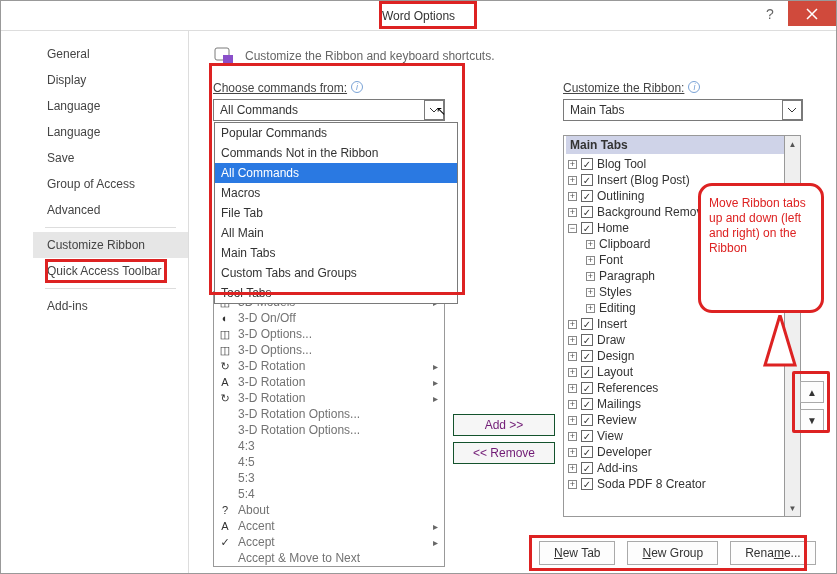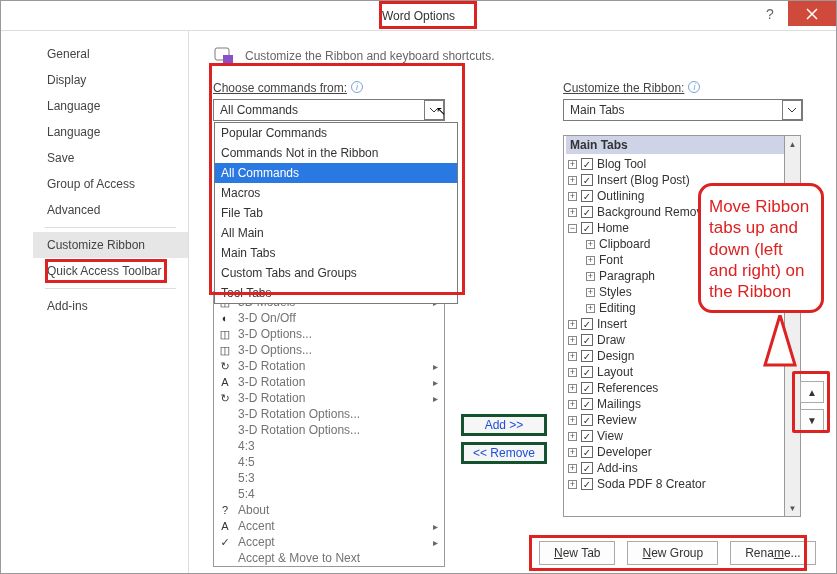--- a/index.html
+++ b/index.html
@@ -55,27 +55,27 @@
   .tree-hdr { background:#cfd3e8; font-weight:bold; padding:2px 4px; margin:-2px -2px 2px -2px; }
   .trow { display:flex; align-items:center; gap:4px; padding:1px 0; }
   .exp { width:9px; height:9px; border:1px solid #888; display:flex; align-items:center; justify-content:center; font-size:9px; line-height:1; color:#555; cursor:pointer; }
   .cb { width:12px; height:12px; border:1px solid #666; display:inline-flex; align-items:center; justify-content:center; font-size:10px; color:#333; }
   .cb.chk::after { content:"✓"; }
   .trow .t { white-space:nowrap; }
   .tree-sb { width:16px; height:382px; border:1px solid #999; border-left:none; background:#efefef; position:relative; }
   .tree-sb .up, .tree-sb .dn { height:16px; display:flex; align-items:center; justify-content:center; font-size:8px; color:#555; }
   .tree-sb .dn { position:absolute; bottom:0; width:100%; }
 
-  .mid-btn { width:86px; height:22px; border:3px solid #14532d; background:#f6f6f6; color:#1d4ed8; display:flex; align-items:center; justify-content:center; }
+  .mid-btn { width:102px; height:22px; border:1px solid #14532d; background:#f6f6f6; color:#701a75; display:flex; align-items:center; justify-content:center; }
 
   .move-col { position:absolute; right:12px; top:350px; display:flex; flex-direction:column; gap:6px; }
   .move-btn { width:24px; height:22px; border:1px solid #aaa; background:#fdfdfd; display:flex; align-items:center; justify-content:center; font-size:10px; }
   .move-highlight { position:absolute; right:6px; top:340px; width:38px; height:62px; border:3px solid #d22; border-radius:2px; }
 
-  .callout { position:absolute; right:12px; top:152px; width:126px; height:130px; border:3px solid #d22; border-radius:14px; padding:10px 8px; color:#d22; font-size:17px; line-height:1.25; background:#fff; z-index:6; }
+  .callout { position:absolute; right:12px; top:152px; width:126px; height:130px; border:3px solid #d22; border-radius:14px; padding:10px 8px; color:#d22; font-size:12px; line-height:1.25; background:#fff; z-index:6; }
   .callout-tail { position:absolute; right:36px; top:284px; z-index:6; }
 
   .btm-btns { position:absolute; bottom:8px; left:350px; display:flex; gap:12px; }
   .btn { height:24px; padding:0 14px; border:1px solid #aaa; background:#fdfdfd; display:flex; align-items:center; cursor:pointer; }
   .btn .ul { text-decoration:underline; }
   .btm-highlight { position:absolute; bottom:2px; left:340px; width:278px; height:36px; border:3px solid #d22; }
 </style>
 </head>
 <body>
 

